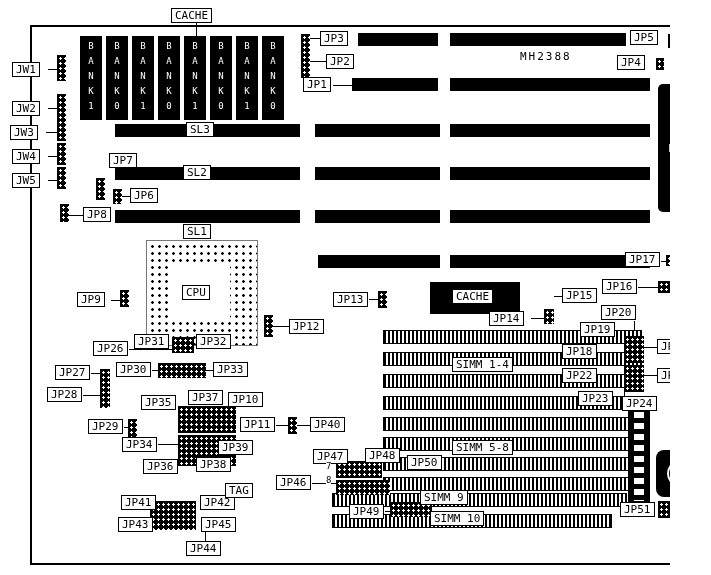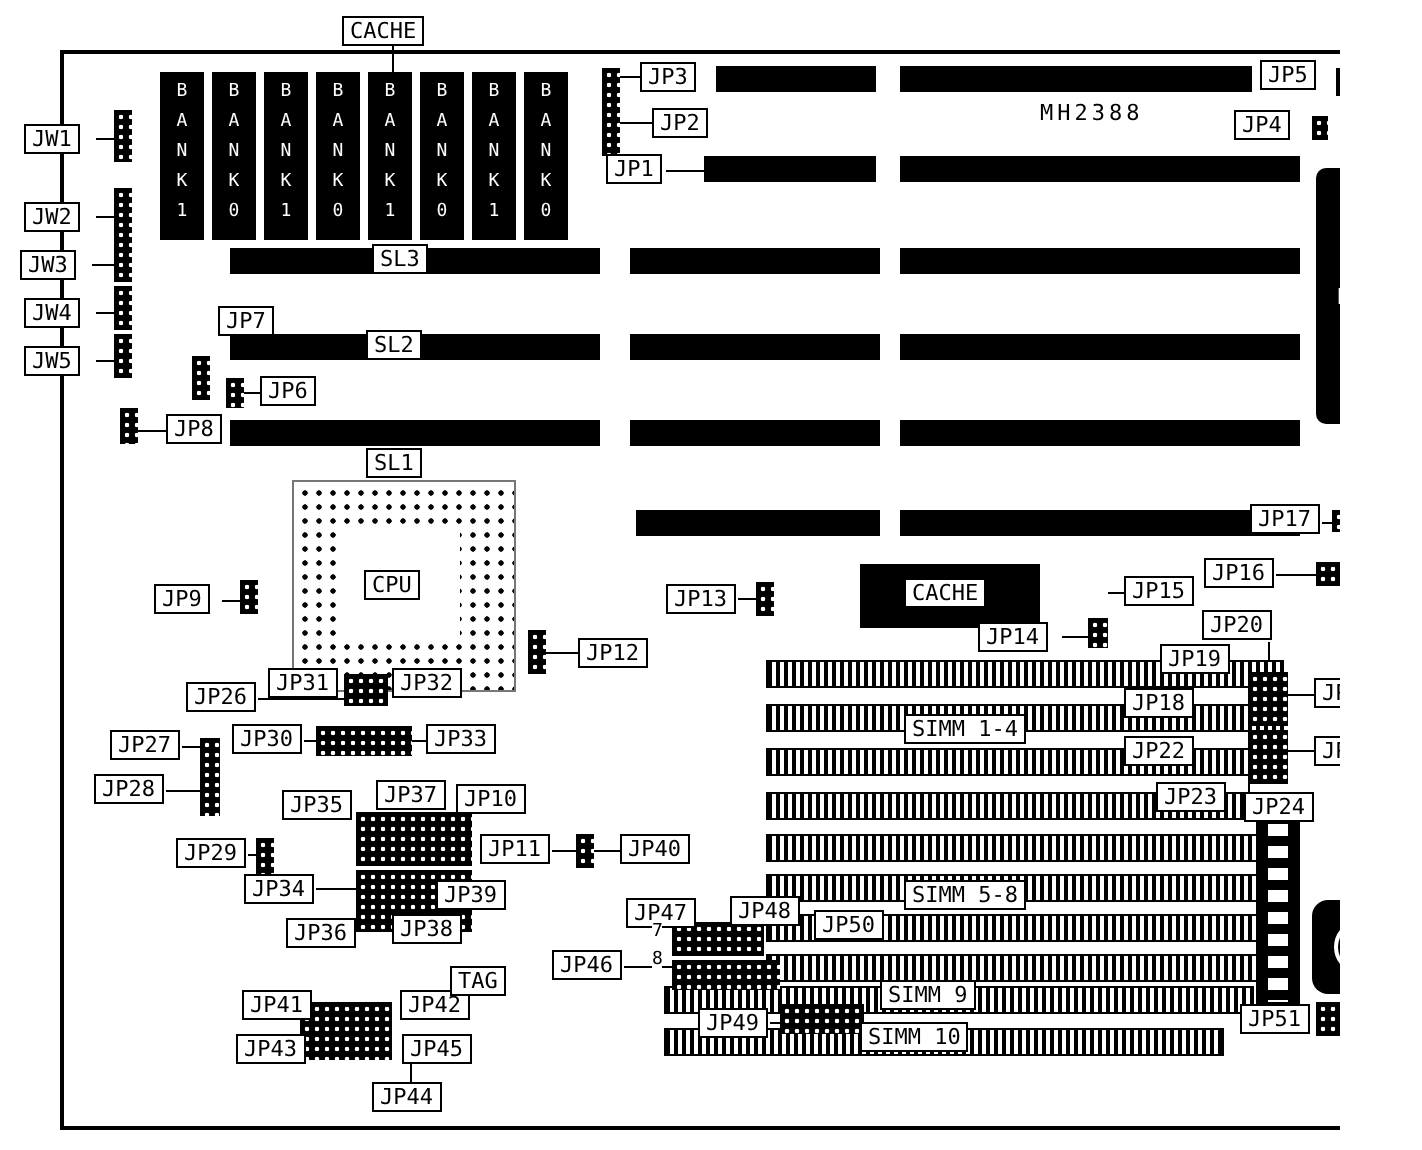--- a/index.html
+++ b/index.html
@@ -122,21 +122,21 @@
   <div class="simm" style="left:383px;top:374px;width:257px"></div>
   <div class="simm" style="left:383px;top:396px;width:257px"></div>
   <div class="simm" style="left:383px;top:417px;width:257px"></div>
   <div class="simm" style="left:383px;top:437px;width:257px"></div>
   <div class="simm" style="left:383px;top:457px;width:257px"></div>
   <div class="simm" style="left:383px;top:477px;width:257px"></div>
   <div class="simm" style="left:332px;top:493px;width:293px"></div>
   <div class="simm" style="left:332px;top:514px;width:278px"></div>
   <div class="lbl" style="left:452px;top:357px">SIMM 1-4</div>
   <div class="lbl" style="left:452px;top:440px">SIMM 5-8</div>
-  <div class="lbl" style="left:440px;top:490px">SIMM 9</div>
+  <div class="lbl" style="left:420px;top:490px">SIMM 9</div>
   <div class="lbl" style="left:430px;top:511px">SIMM 10</div>
 
   <div class="conn-strip">
       <div class="conn-strip-inner"></div>
     </div>
   <div class="battery"></div>
   <div class="din">
       <div class="din-ring"></div>
     </div>
   <div class="jblk" style="left:658px;top:501px;width:32px;height:17px"></div>

